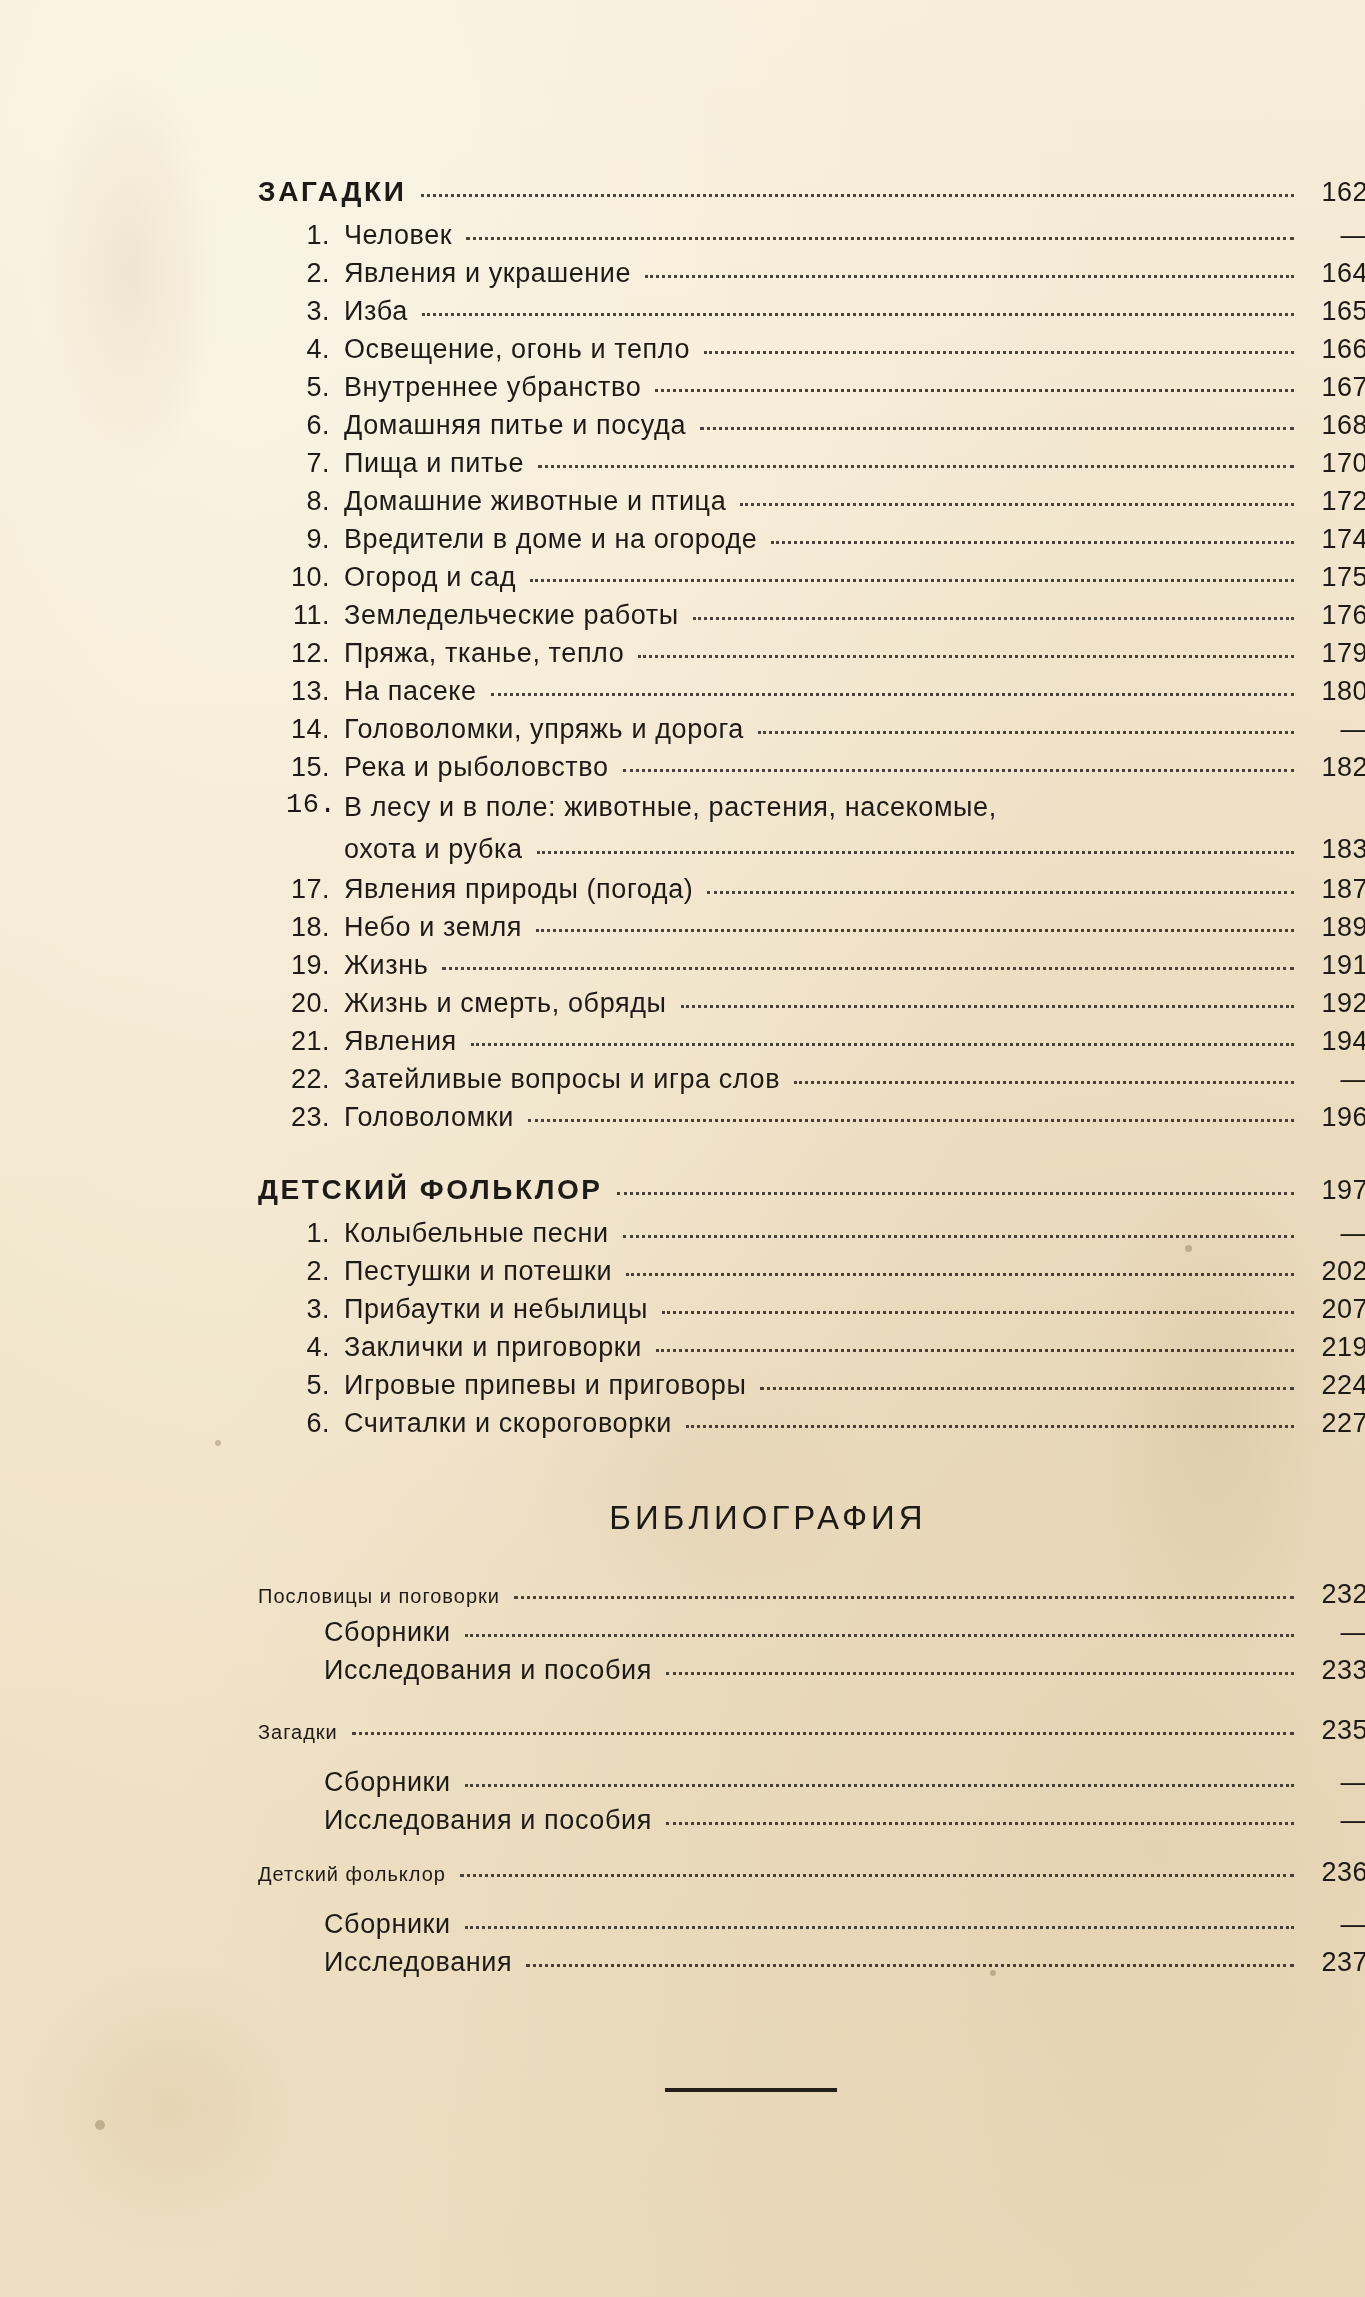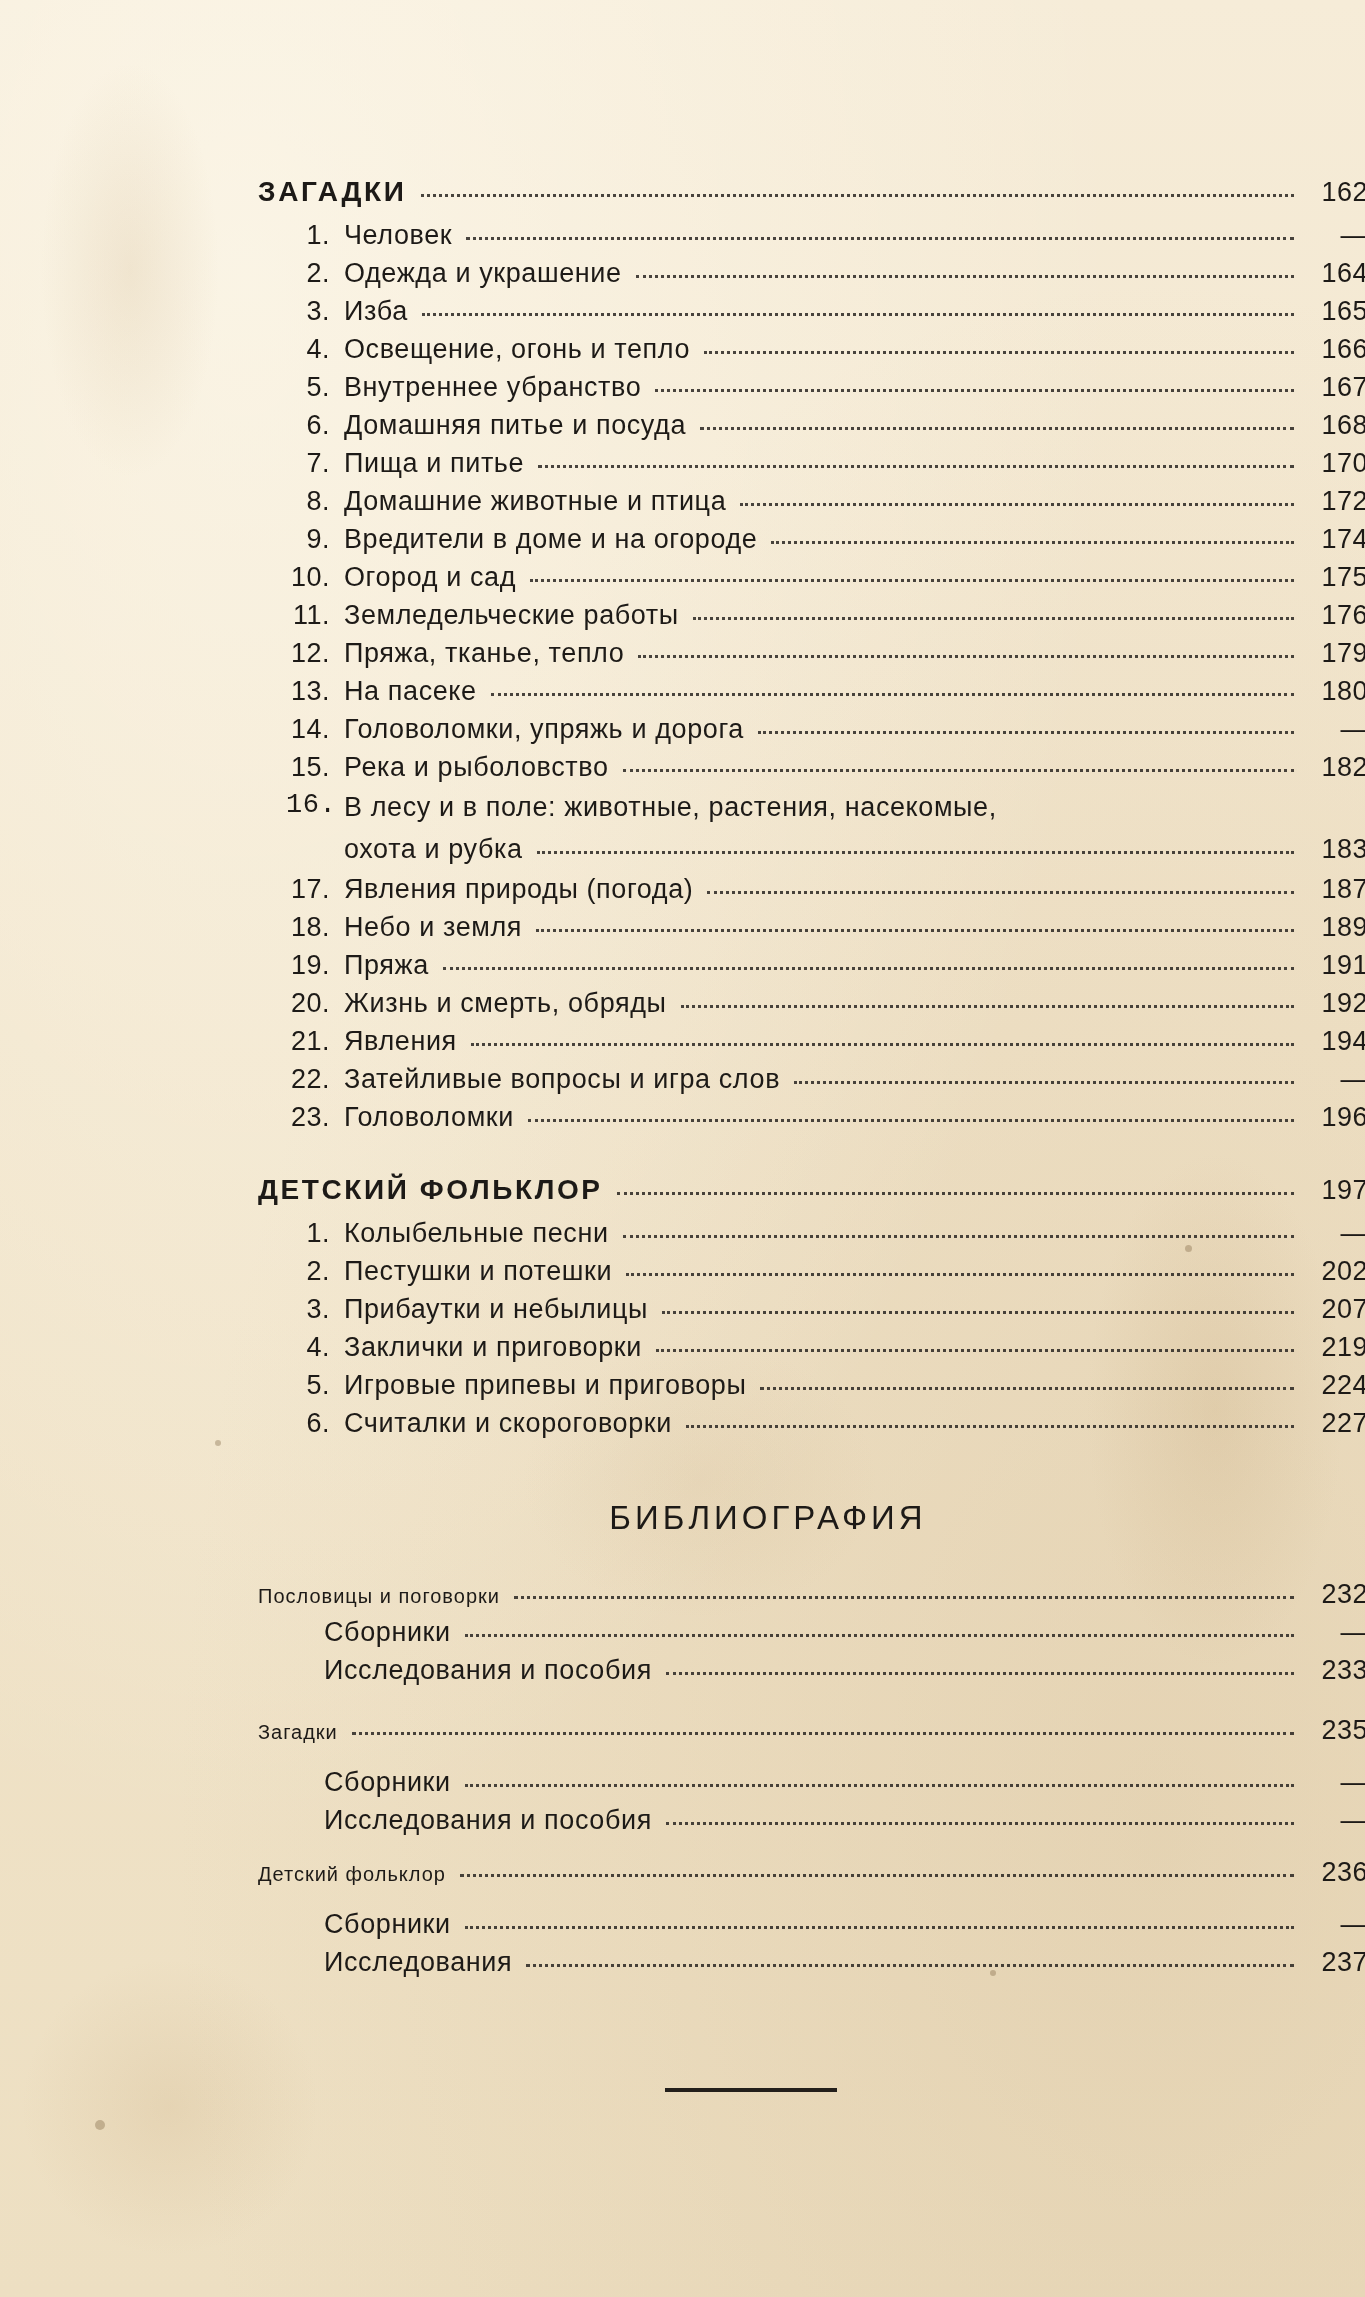--- a/index.html
+++ b/index.html
@@ -169,21 +169,21 @@
 
       <div class="row">
         <span class="num idx">1.</span>
         <span class="label">Человек</span>
         <span class="leader"></span>
         <span class="pageno">—</span>
       </div>
 
       <div class="row">
         <span class="num idx">2.</span>
-        <span class="label">Одежда и украшение</span>
+        <span class="label">Явления и украшение</span>
         <span class="leader"></span>
         <span class="pageno">164</span>
       </div>
 
       <div class="row">
         <span class="num idx">3.</span>
         <span class="label">Изба</span>
         <span class="leader"></span>
         <span class="pageno">165</span>
       </div>
@@ -293,21 +293,21 @@
 
       <div class="row">
         <span class="num idx">18.</span>
         <span class="label">Небо и земля</span>
         <span class="leader"></span>
         <span class="pageno">189</span>
       </div>
 
       <div class="row">
         <span class="num idx">19.</span>
-        <span class="label">Пряжа</span>
+        <span class="label">Жизнь</span>
         <span class="leader"></span>
         <span class="pageno">191</span>
       </div>
 
       <div class="row">
         <span class="num idx">20.</span>
         <span class="label">Жизнь и смерть, обряды</span>
         <span class="leader"></span>
         <span class="pageno">192</span>
       </div>

